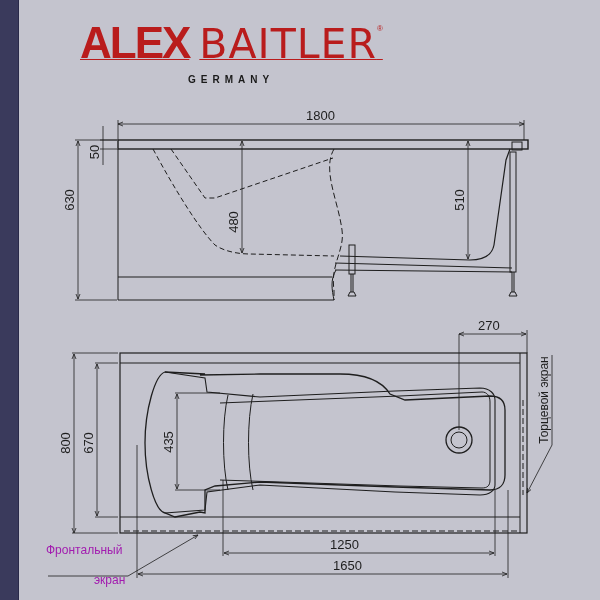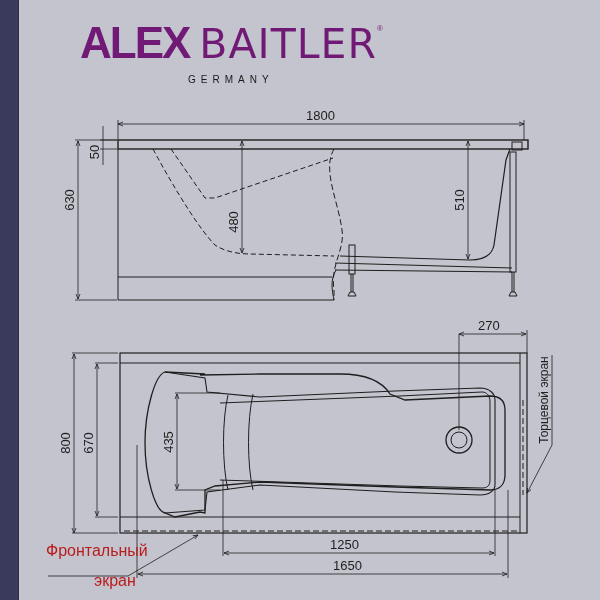--- a/index.html
+++ b/index.html
@@ -1,25 +1,25 @@
 <!DOCTYPE html>
 <html><head>
 <meta charset="utf-8">
 <style>
   html,body{margin:0;padding:0;}
   body{width:600px;height:600px;position:relative;overflow:hidden;background:#c4c4ce;font-family:"Liberation Sans",sans-serif;}
   .stripe{position:absolute;left:0;top:0;width:18px;height:600px;background:#3a3a5c;border-right:1px solid #2a2a4a;}
-  .logo{position:absolute;left:80px;top:18px;height:50px;white-space:nowrap;color:#701a75;}
+  .logo{position:absolute;left:80px;top:18px;height:50px;white-space:nowrap;color:#b91c1c;text-decoration:underline;}
   .logo .bold{font-family:"Liberation Sans",sans-serif;font-weight:bold;font-size:44px;letter-spacing:-2px;line-height:50px;}
   .logo .thin{font-family:"DejaVu Sans",sans-serif;font-weight:normal;font-size:41px;letter-spacing:1px;line-height:50px;margin-left:10px;-webkit-text-stroke:0px;}
   .logo sup{font-size:8px;vertical-align:top;position:relative;top:6px;}
-  .sub{position:absolute;left:188px;top:74px;font-size:10px;letter-spacing:5px;font-weight:normal;color:#1a1a1a;}
+  .sub{position:absolute;left:188px;top:74px;font-size:10px;letter-spacing:5px;font-weight:bold;color:#1a1a1a;}
   svg.drawing{position:absolute;left:0;top:0;}
   .dim{font-family:"Liberation Sans",sans-serif;font-size:13px;fill:#1e1e1e;}
-  .lbl{position:absolute;font-size:16px;color:#b91c1c;line-height:15px;}
+  .lbl{position:absolute;font-size:12px;color:#a21caf;line-height:15px;}
 </style>
 </head>
 <body>
 
 <div class="stripe"></div>
 
 <div class="logo">
   <span class="bold">ALEX</span><span class="thin">BAITLER</span><sup>®</sup>
 </div>
 <div class="sub">GERMANY</div>

